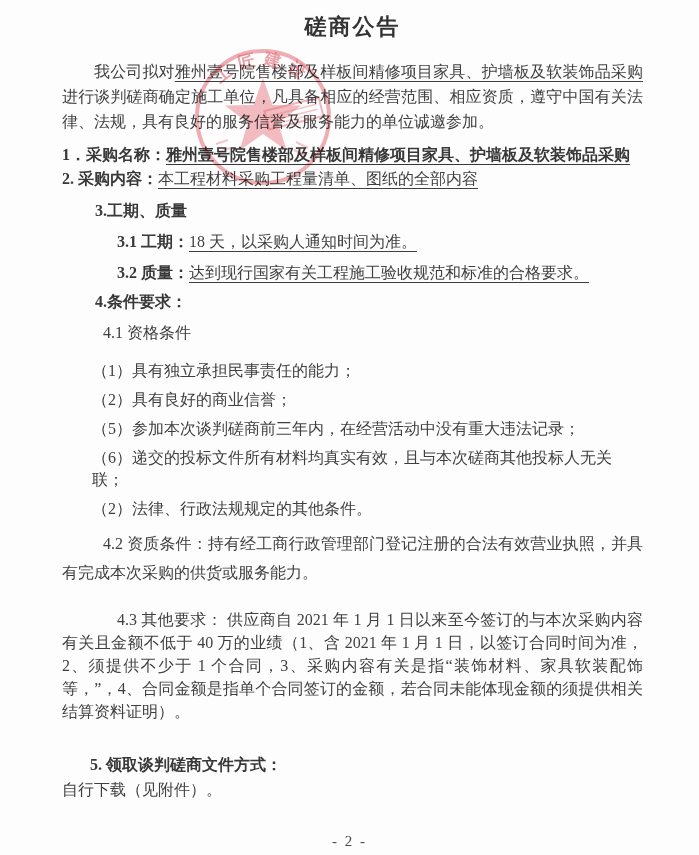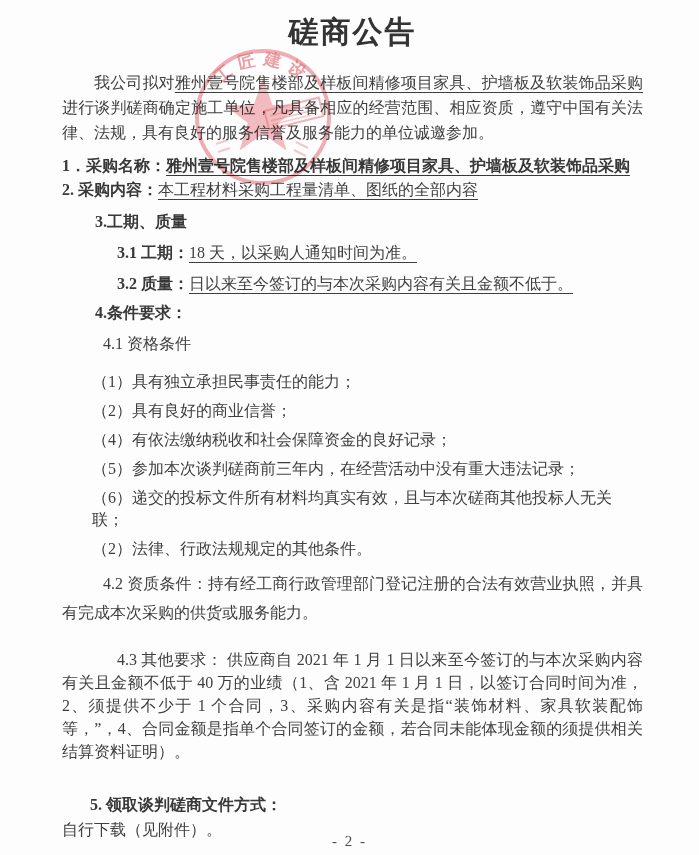--- a/index.html
+++ b/index.html
@@ -10,21 +10,21 @@
     background: #fdfdfd;
     font-family: "Liberation Serif", "DejaVu Serif", serif;
     color: #3f3f3f;
     font-size: 16px;
     overflow: hidden;
   }
   .content { padding: 10px 56px 0 62px; }
 
   .doc-title {
     text-align: center;
-    font-size: 30px;
+    font-size: 22px;
     font-weight: bold;
     color: #333;
     letter-spacing: 2px;
     margin: 2px 0 0 0;
   }
 
   p { margin: 0; }
   .b { font-weight: bold; color: #383838; }
   .u {
     text-decoration: underline;
@@ -99,29 +99,28 @@
     <p class="intro"><span>我公司拟对</span><span class="u">雅州壹号院售楼部及样板间精修项目家具、护墙板及软装饰品采购</span><span>进行谈判磋商确定施工单位，凡具备相应的经营范围、相应资质，遵守中国有关法律、法规，具有良好的服务信誉及服务能力的单位诚邀参加。</span></p>
 
     <p class="item12"><span class="b">1．采购名称：</span><span class="b u">雅州壹号院售楼部及样板间精修项目家具、护墙板及软装饰品采购</span></p>
 
     <p class="item12"><span class="b">2. 采购内容：</span><span class="u">本工程材料采购工程量清单、图纸的全部内容</span></p>
 
     <p class="sec3 b">3.工期、质量</p>
 
     <p class="sec31"><span class="b">3.1 工期：</span><span class="u u-pad">18 天，以采购人通知时间为准。</span></p>
 
-    <p class="sec32"><span class="b">3.2 质量：</span><span class="u u-pad">日以来至今签订的与本次采购内容有关且金额不低于。</span></p>
+    <p class="sec32"><span class="b">3.2 质量：</span><span class="u u-pad">达到现行国家有关工程施工验收规范和标准的合格要求。</span></p>
 
     <p class="sec4 b">4.条件要求：</p>
 
     <p class="sec41">4.1 资格条件</p>
 
     <p class="cond">（1）具有独立承担民事责任的能力；</p>
     <p class="cond">（2）具有良好的商业信誉；</p>
-    <p class="cond">（4）有依法缴纳税收和社会保障资金的良好记录；</p>
     <p class="cond">（5）参加本次谈判磋商前三年内，在经营活动中没有重大违法记录；</p>
     <p class="cond">（6）递交的投标文件所有材料均真实有效，且与本次磋商其他投标人无关联；</p>
     <p class="cond">（2）法律、行政法规规定的其他条件。</p>
 
     <p class="sec42">4.2 资质条件：持有经工商行政管理部门登记注册的合法有效营业执照，并具有完成本次采购的供货或服务能力。</p>
 
     <p class="sec43">4.3 其他要求： 供应商自 2021 年 1 月 1 日以来至今签订的与本次采购内容有关且金额不低于 40 万的业绩（1、含 2021 年 1 月 1 日，以签订合同时间为准，2、须提供不少于 1 个合同，3、采购内容有关是指“装饰材料、家具软装配饰等，”，4、合同金额是指单个合同签订的金额，若合同未能体现金额的须提供相关结算资料证明）。</p>
 
     <p class="sec5h b">5. 领取谈判磋商文件方式：</p>
     <p class="sec5v">自行下载（见附件）。</p>

